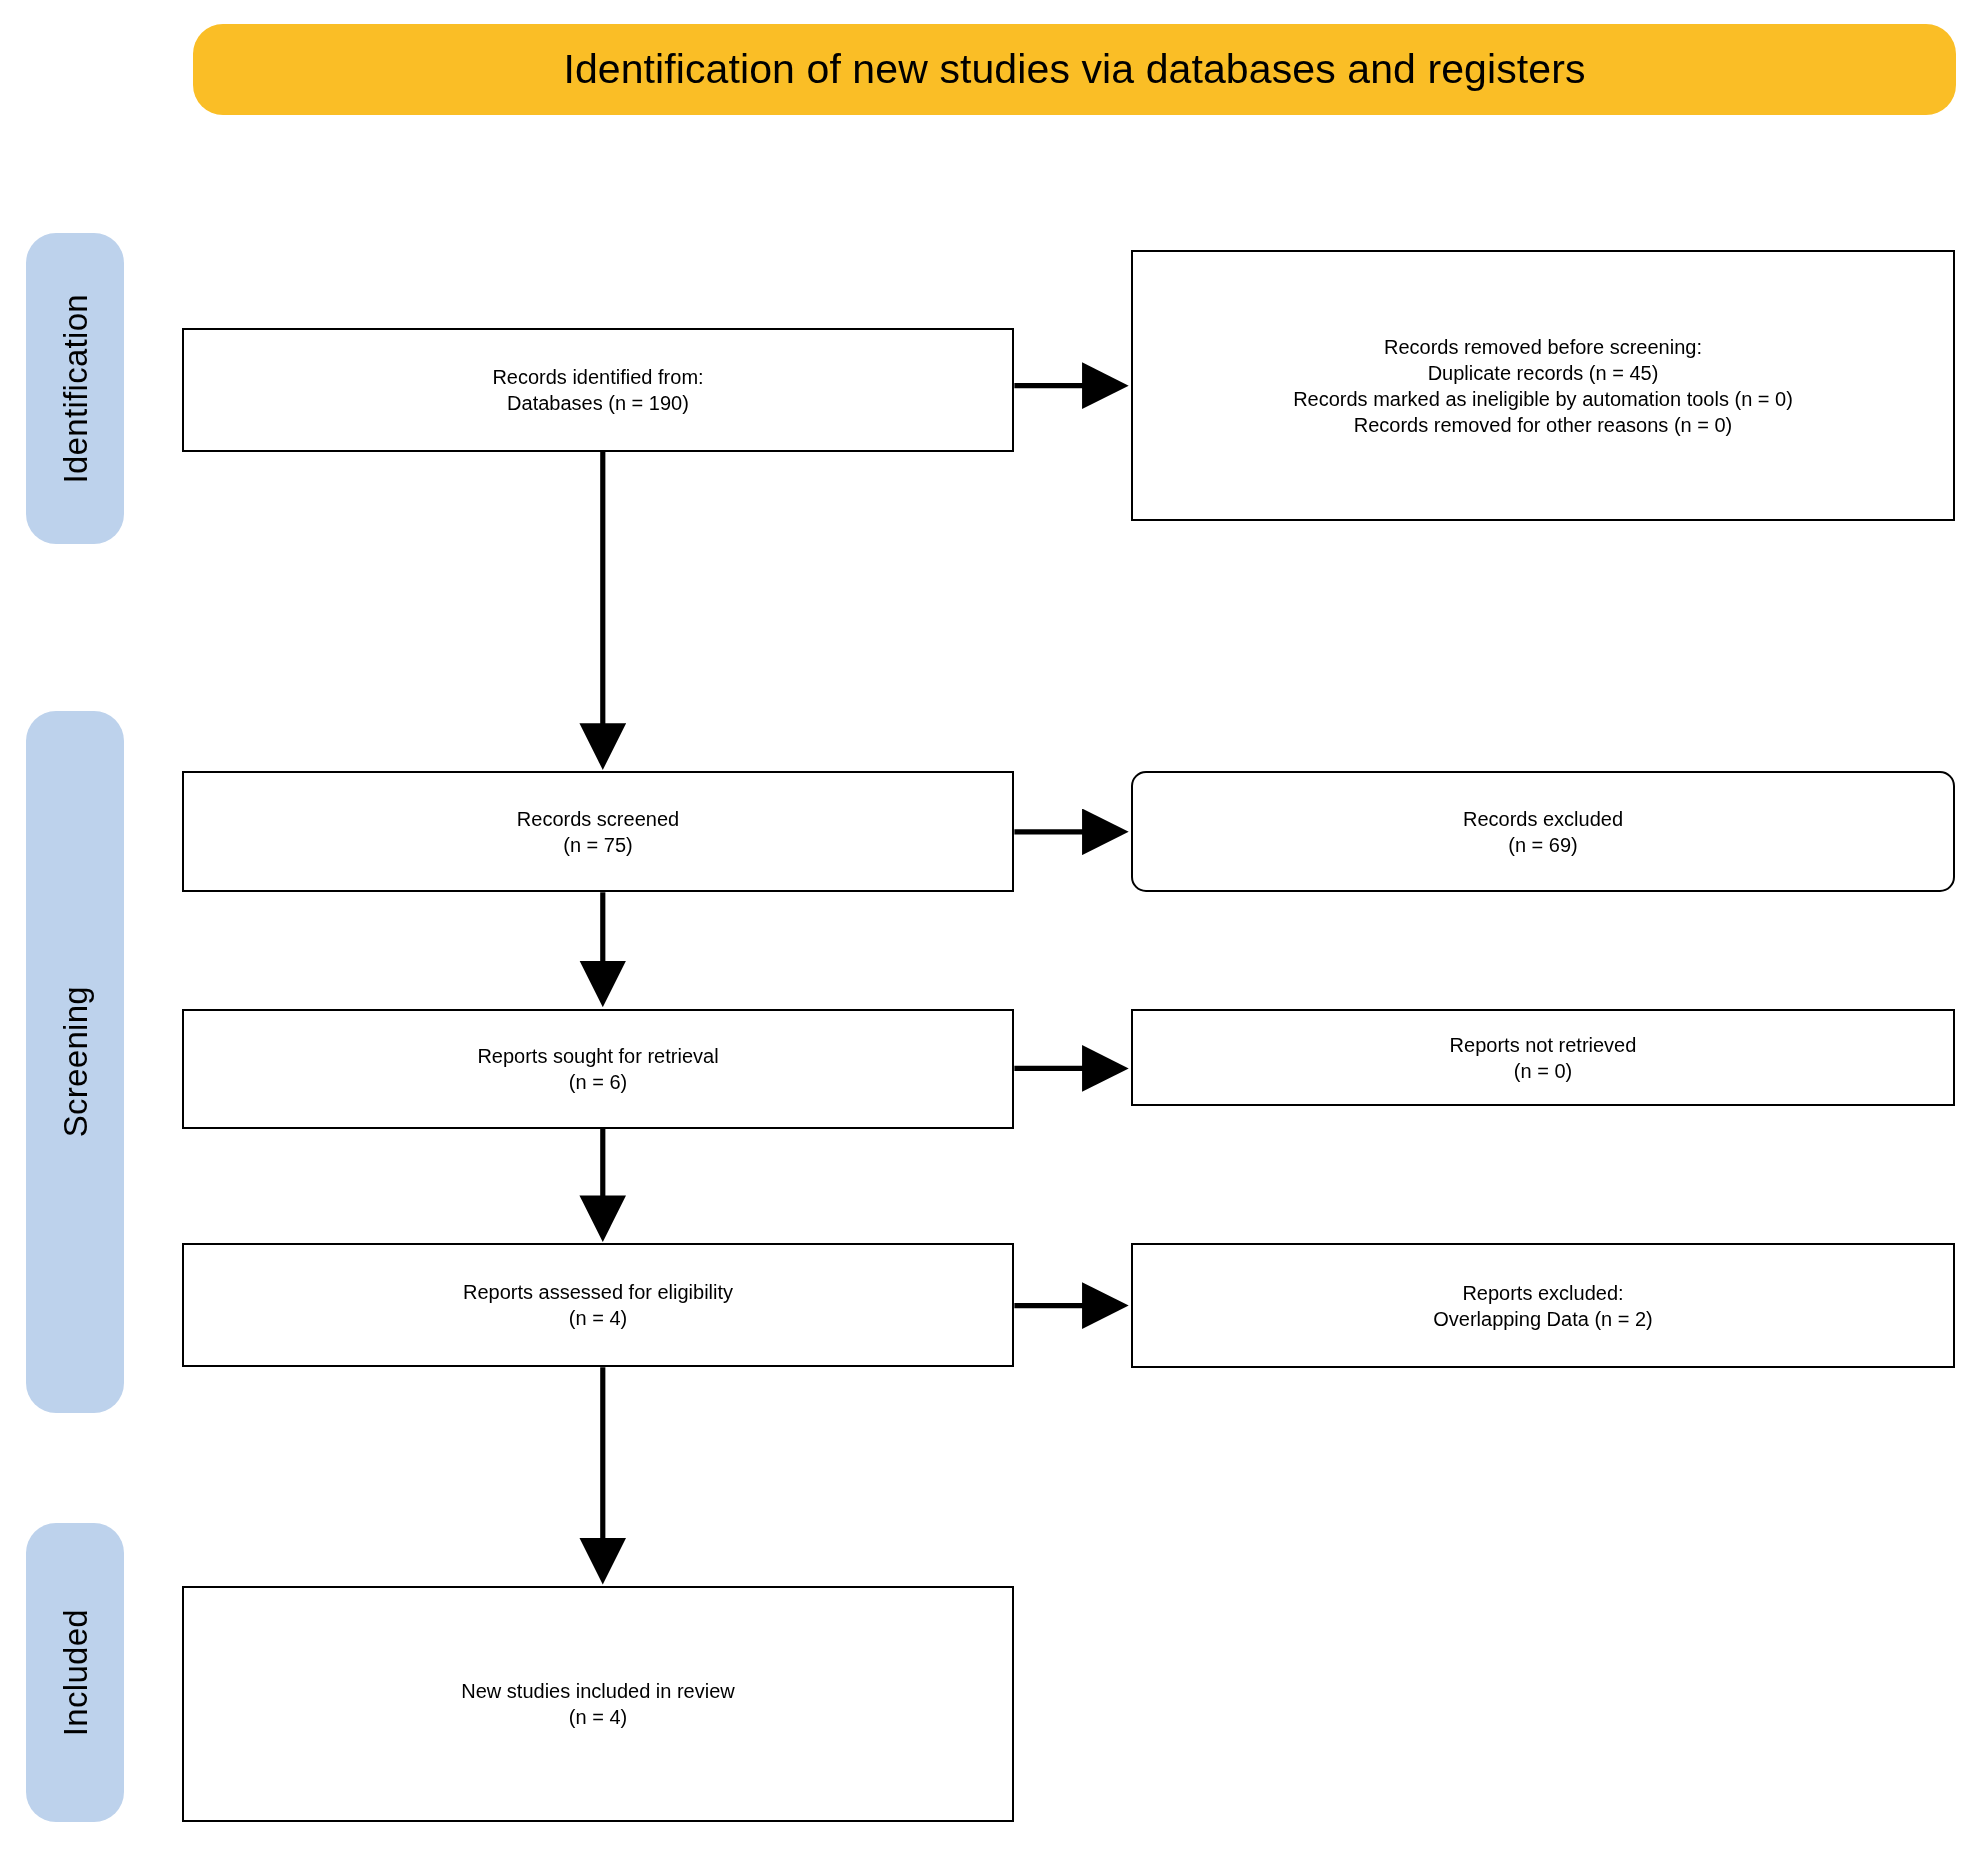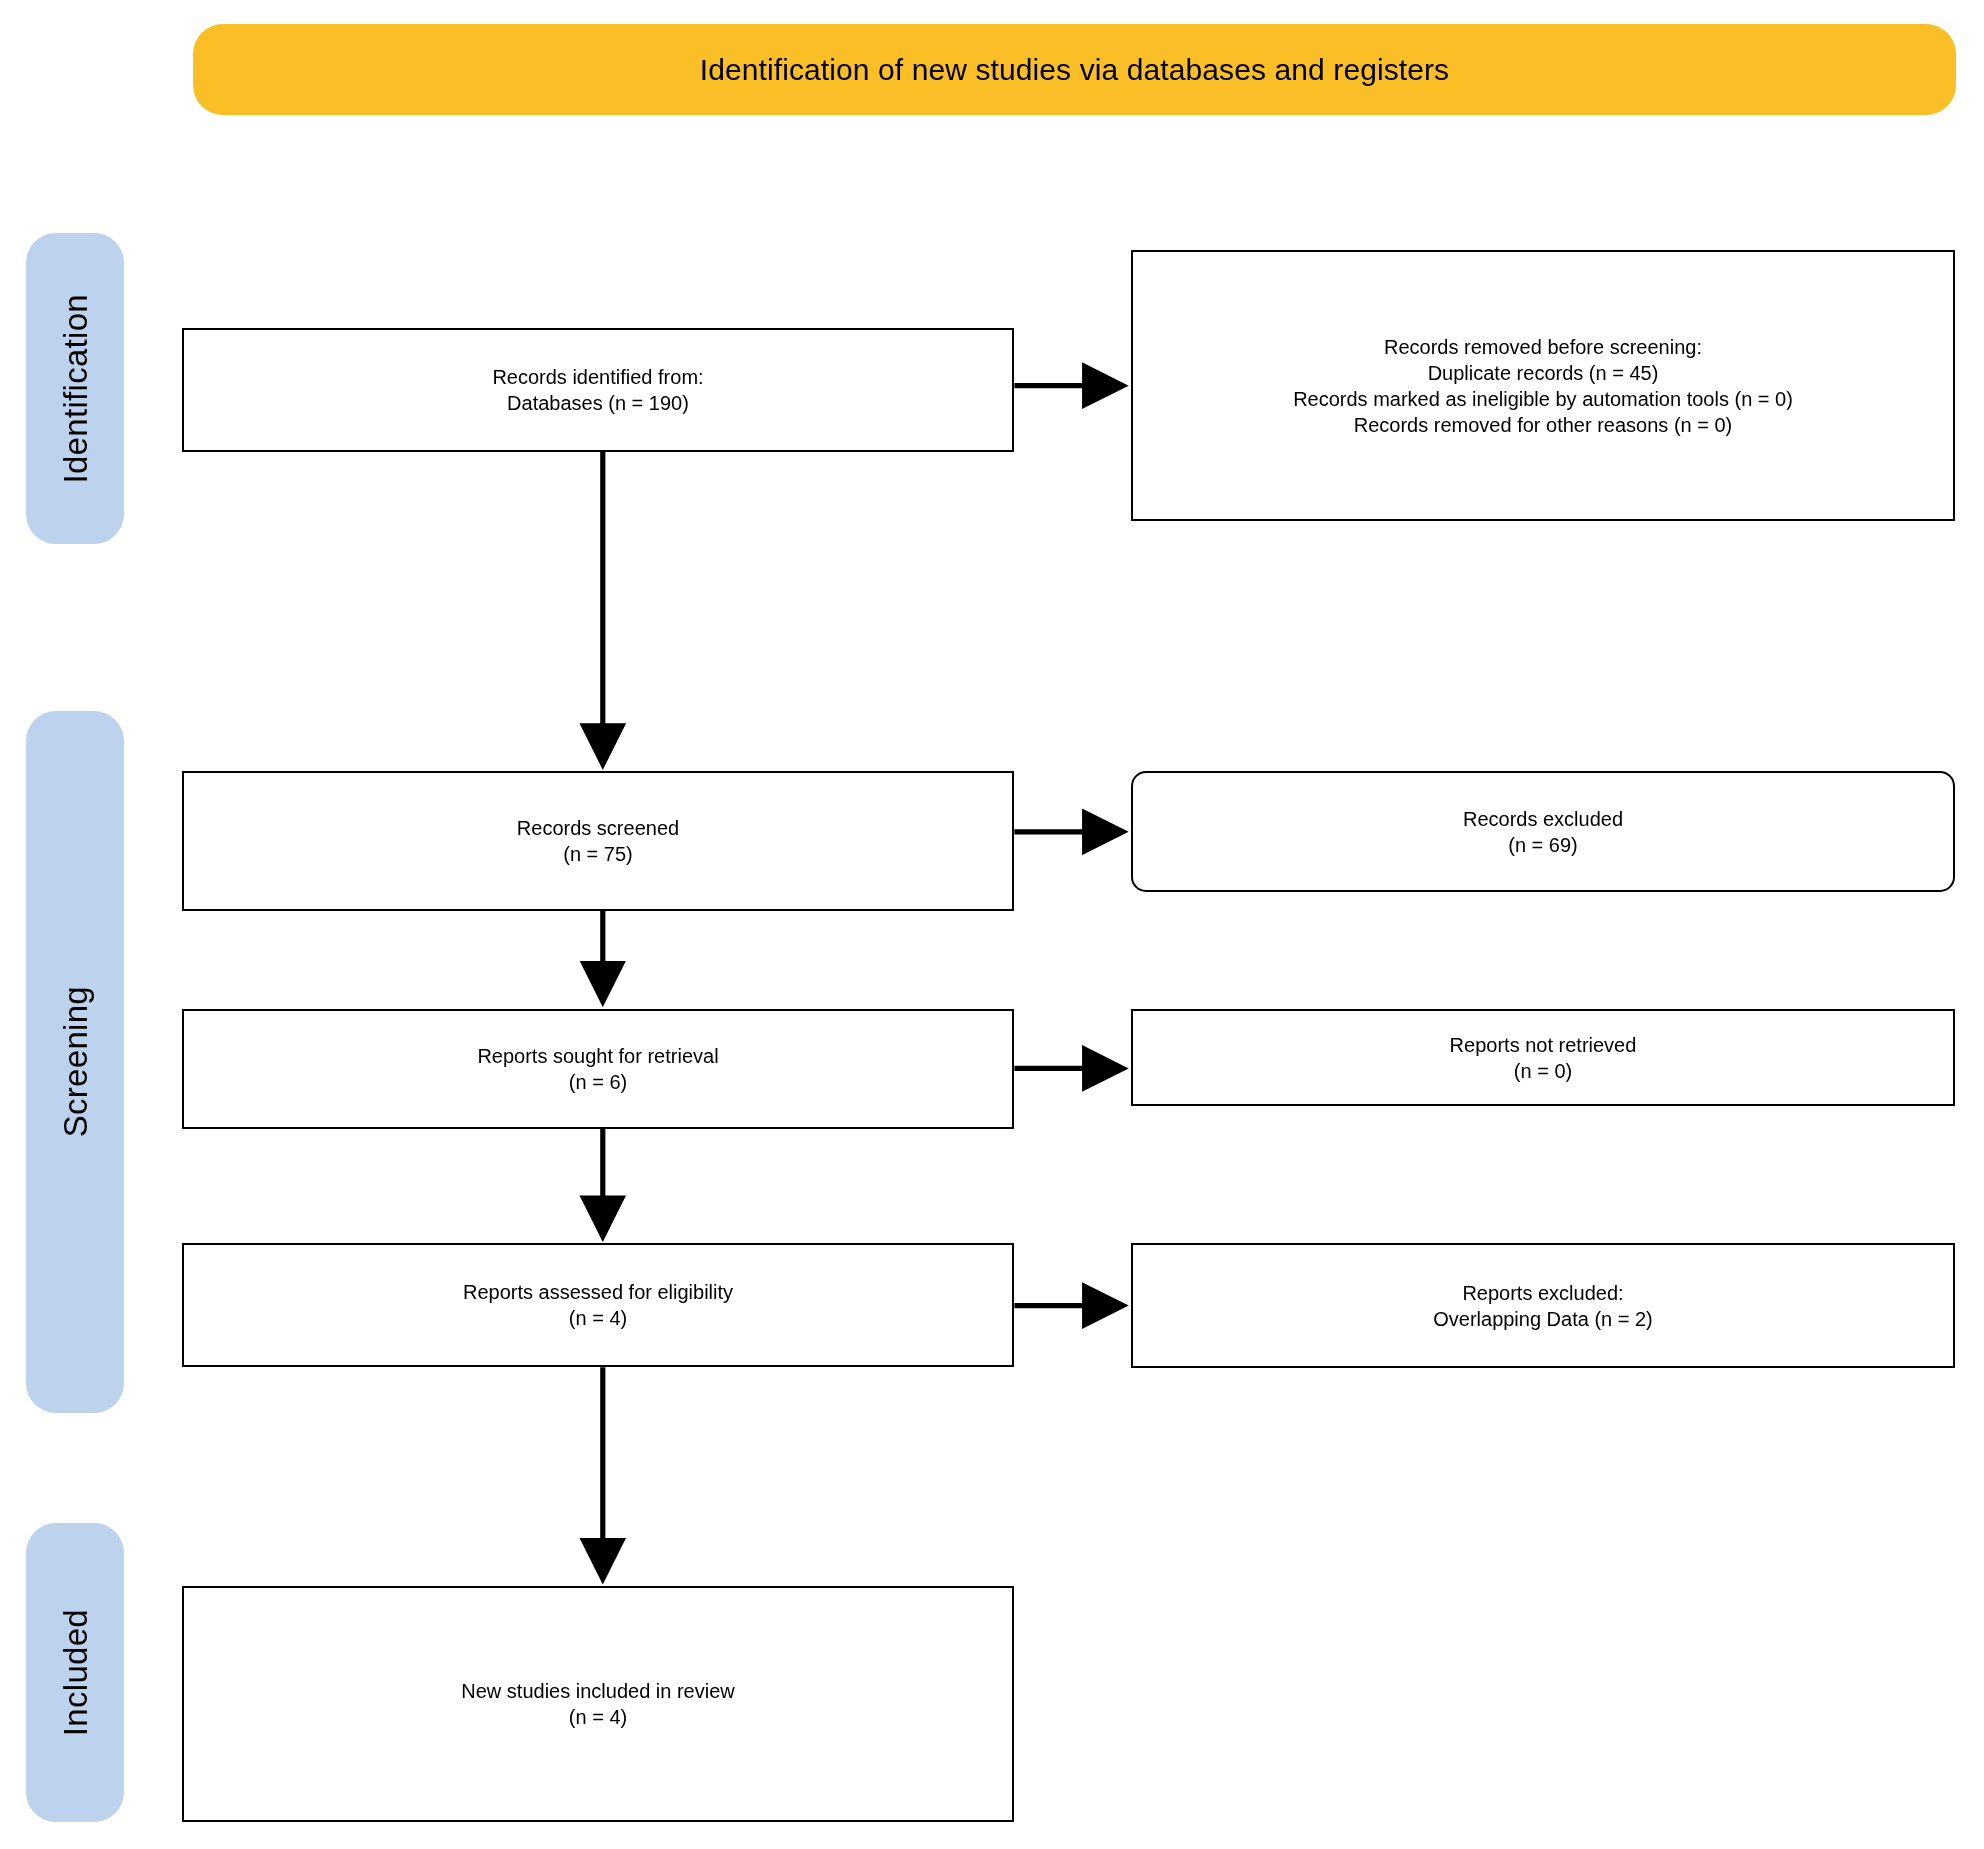--- a/index.html
+++ b/index.html
@@ -35,21 +35,21 @@
     width: 1763px;
     height: 91px;
     background: #FABE26;
     border-radius: 30px;
     display: flex;
     align-items: center;
     justify-content: center;
     box-sizing: border-box;
   }
   .banner-text {
-    font-size: 30px;
+    font-size: 41px;
     line-height: 1.1;
     color: #000000;
     text-align: center;
     letter-spacing: 0.1px;
   }
 
   
   .stage {
     position: absolute;
     left: 26px;
@@ -91,21 +91,21 @@
     text-align: center;
     color: #000000;
     white-space: pre-line;
   }
 
   .col-left  { left: 182px;  width: 832px; }
   .col-right { left: 1131px; width: 824px; }
 
   #box-identified      { top: 328px;  height: 124px; }
   #box-removed         { top: 250px;  height: 271px; }
-  #box-screened        { top: 771px; height: 140px; }
+  #box-screened        { top: 771px; height: 121px; }
   #box-excluded        { top: 771px; height: 121px; border-radius: 15px; }
   #box-sought          { top: 1009px; height: 120px; }
   #box-not-retrieved   { top: 1009px; height: 97px; }
   #box-assessed        { top: 1243px; height: 124px; }
   #box-reports-excl    { top: 1243px; height: 125px; }
   #box-included        { top: 1586px; height: 236px; }
 </style>
 </head>
 <body>
 

